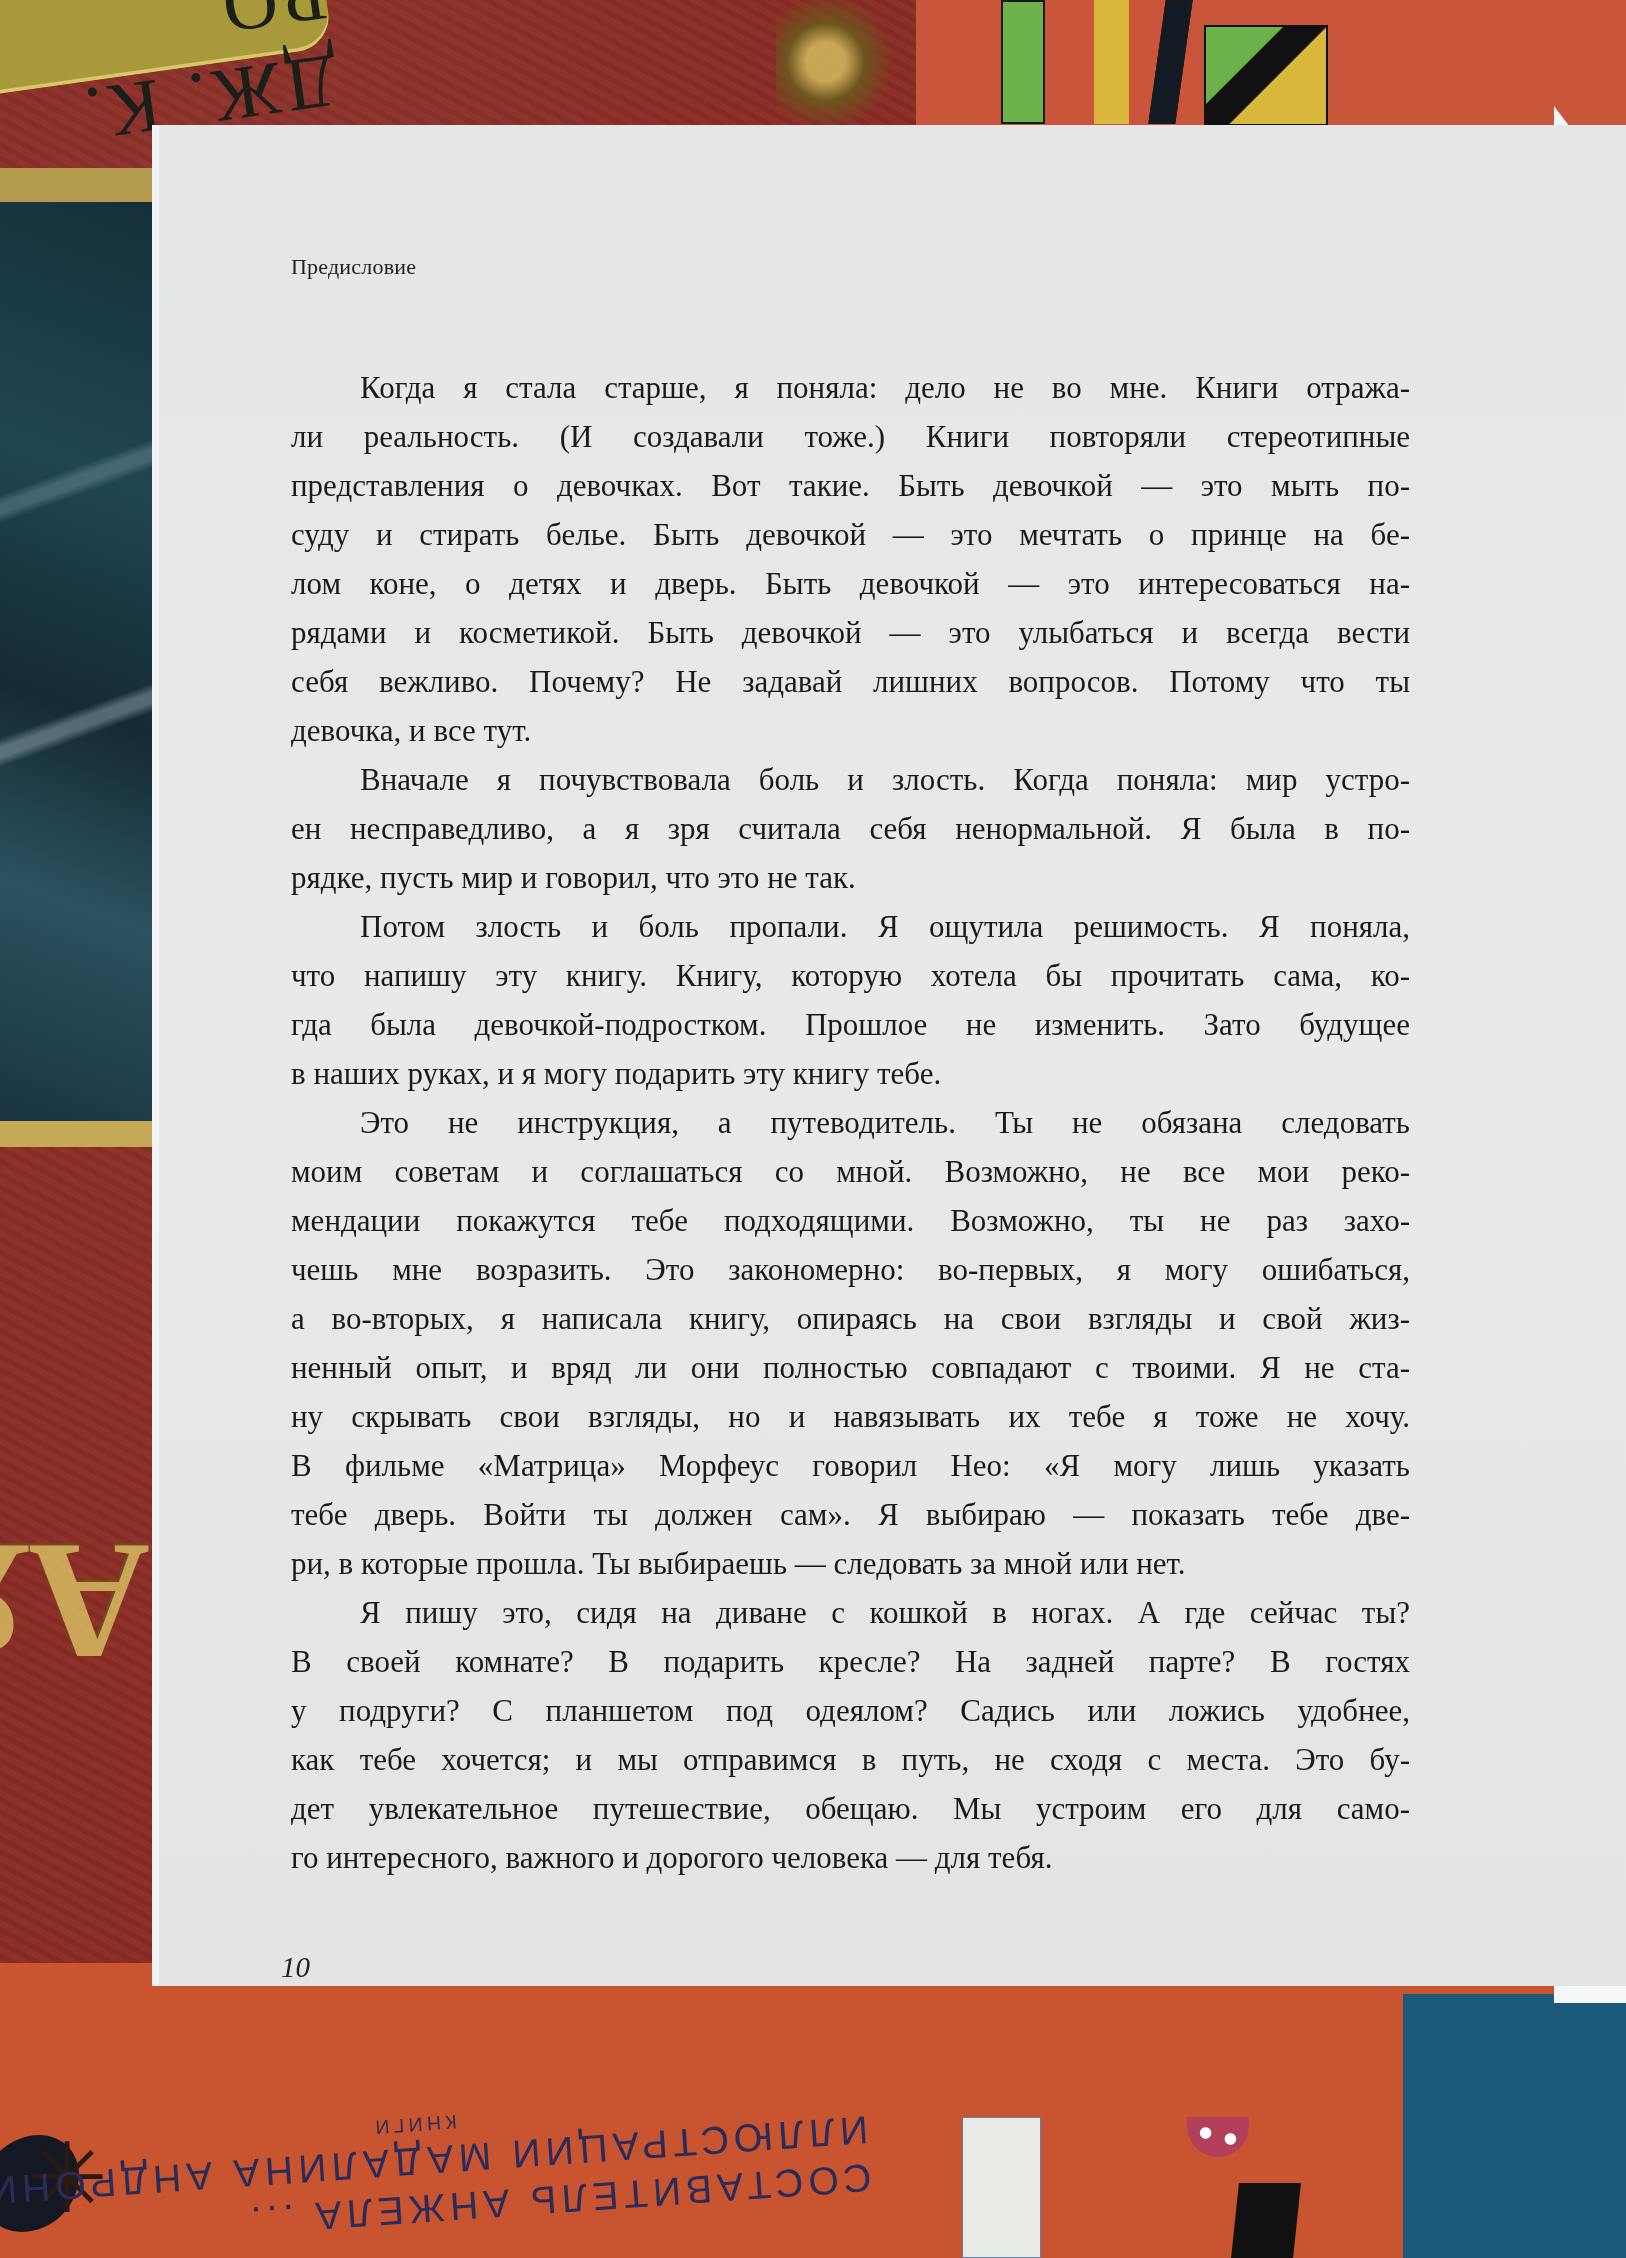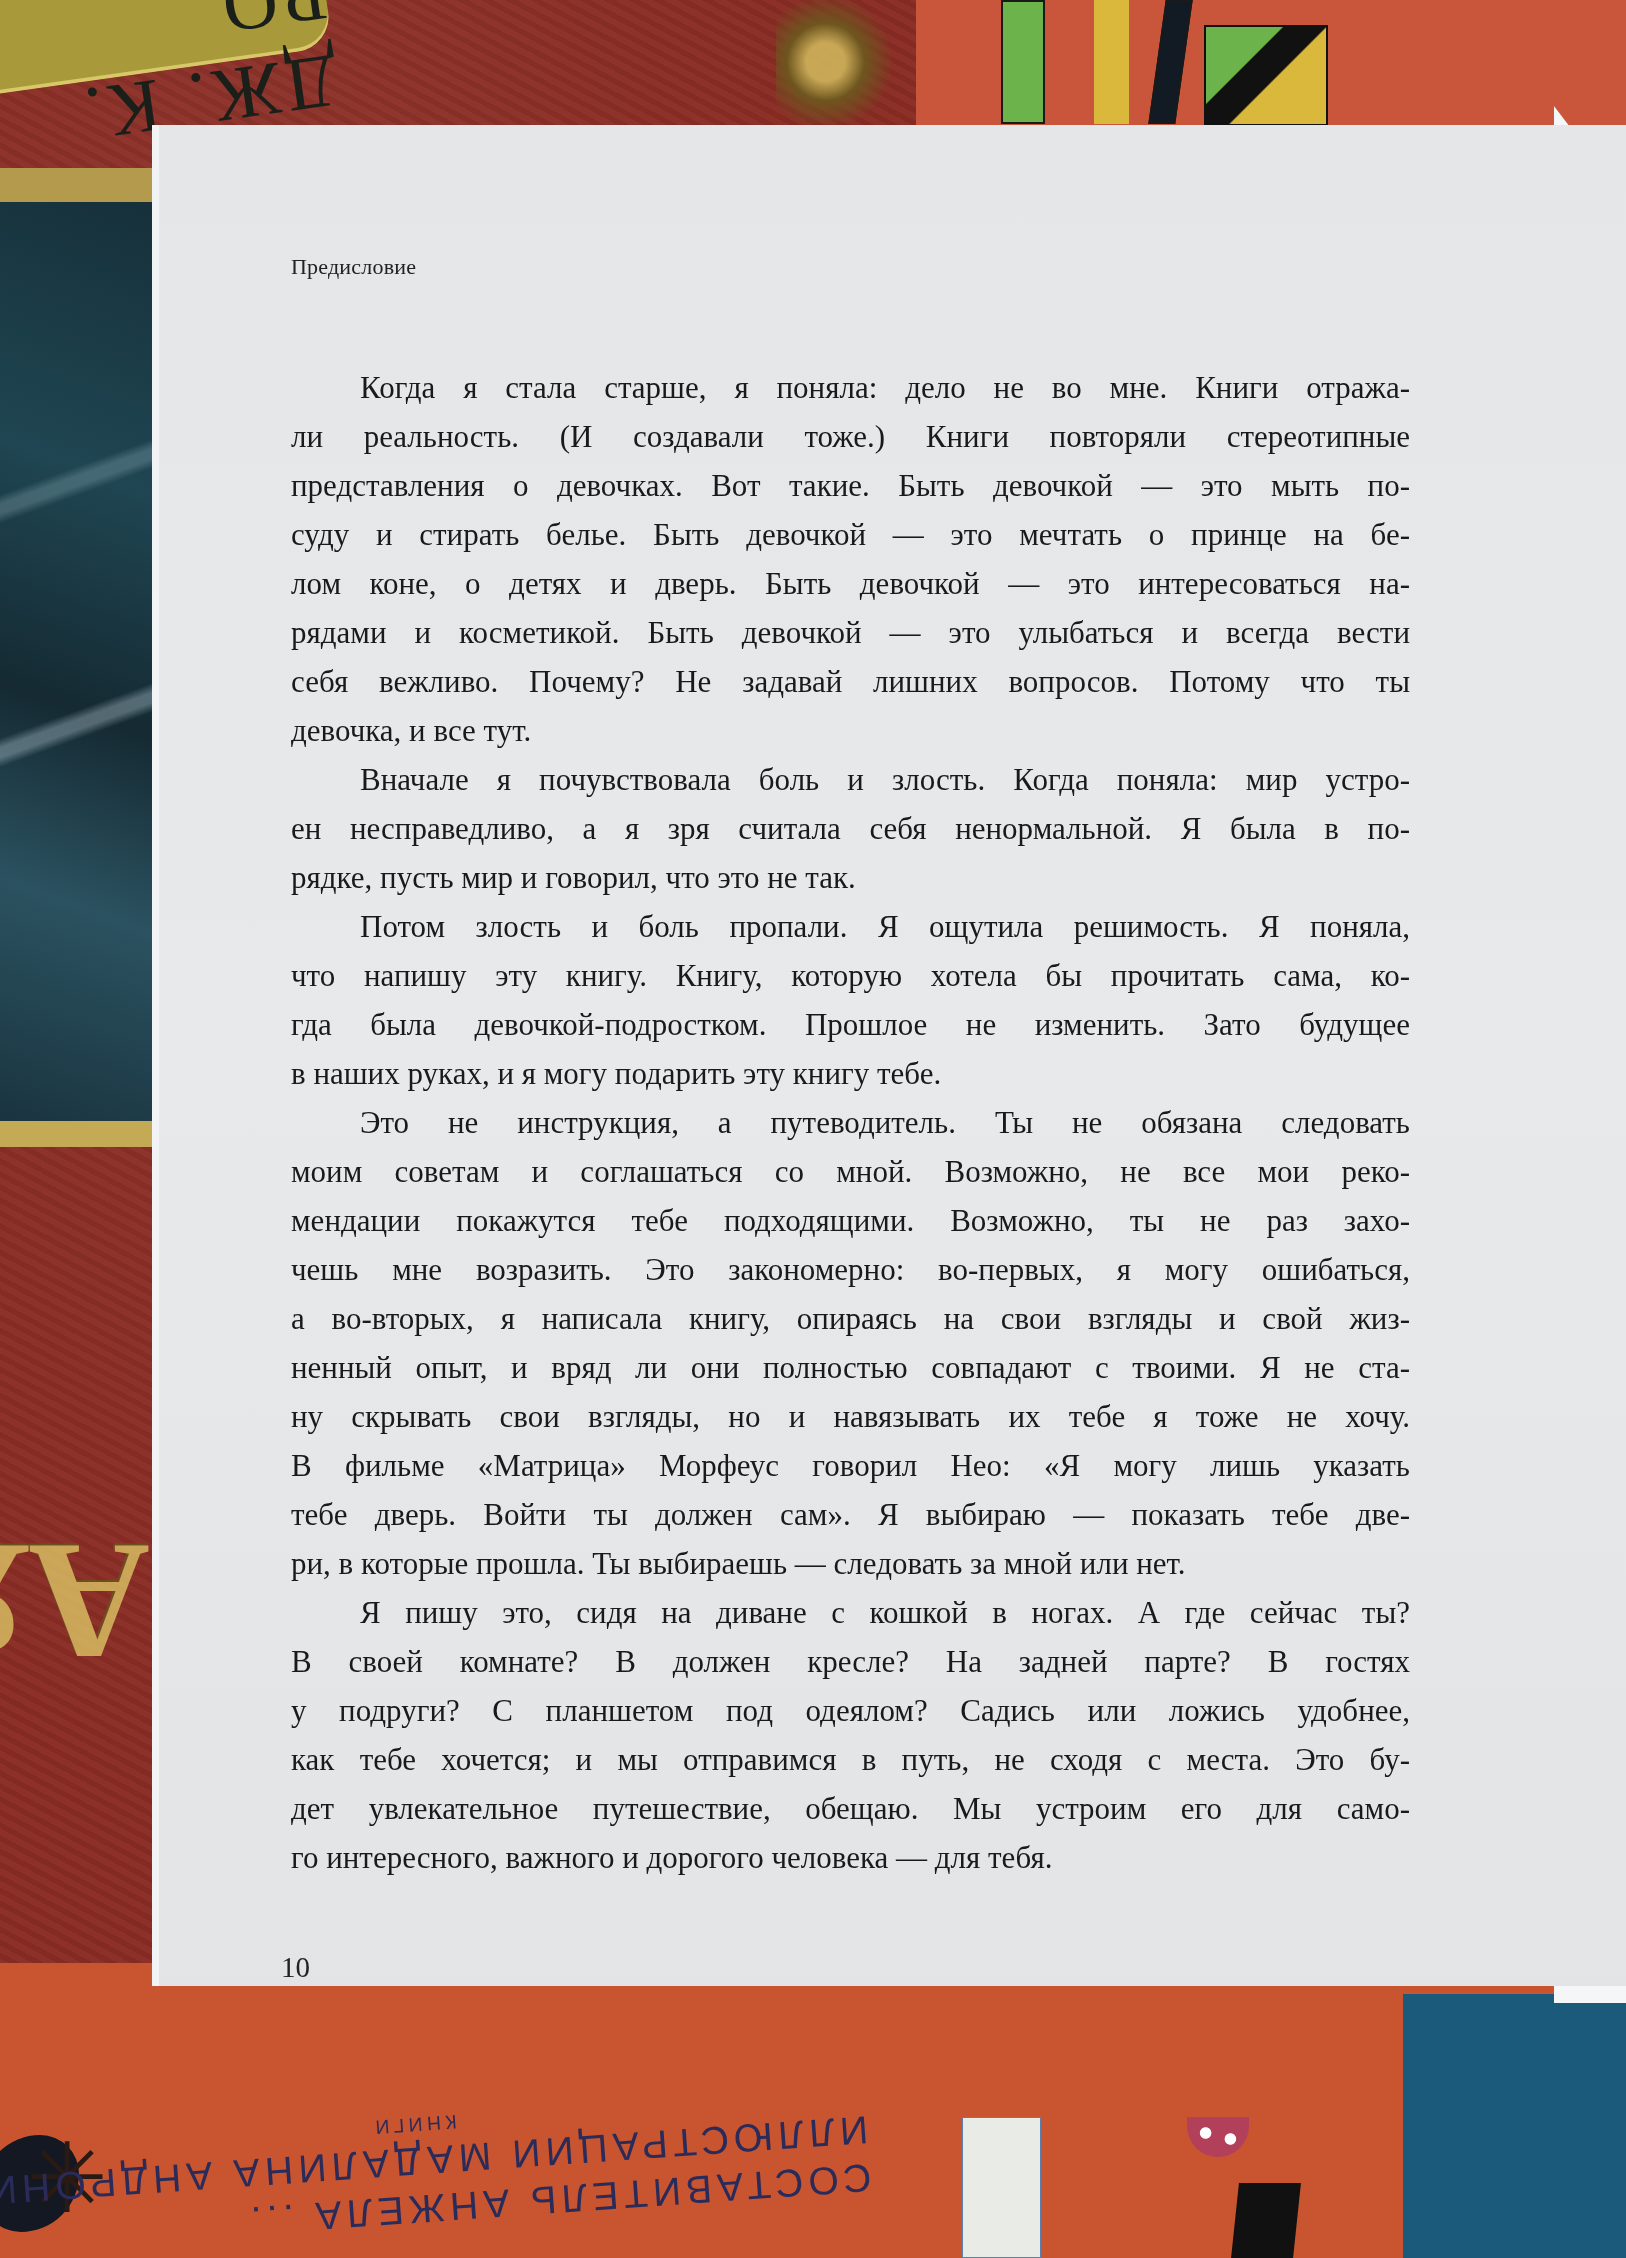--- a/index.html
+++ b/index.html
@@ -139,21 +139,21 @@
       font-size: 31px; line-height: 49px;
       color: #1a1a1a;
       text-align: justify;
     }
     .body-text .line { display: block; white-space: nowrap; text-align-last: justify; }
     .body-text .line.last { text-align-last: left; }
     .body-text .line.indent { padding-left: 69px; }
     .folio {
       position: absolute; left: 122px; top: 1826px;
       font-family: "Liberation Serif", serif;
-      font-size: 29px; color: #222;
+      font-size: 29px; color: #222; font-style: italic;
     }
   </style>
 </head>
 <body>
 
 <div class="bg-leather"></div>
 <div class="gold-plate">
   <span class="gold-plate-text">ДЖ. К. РО</span>
 </div>
 <div class="gold-ornament"></div>
@@ -208,21 +208,21 @@
     <span class="line">мендации покажутся тебе подходящими. Возможно, ты не раз захо-</span>
     <span class="line">чешь мне возразить. Это закономерно: во-первых, я могу ошибаться,</span>
     <span class="line">а во-вторых, я написала книгу, опираясь на свои взгляды и свой жиз-</span>
     <span class="line">ненный опыт, и вряд ли они полностью совпадают с твоими. Я не ста-</span>
     <span class="line">ну скрывать свои взгляды, но и навязывать их тебе я тоже не хочу.</span>
     <span class="line">В фильме «Матрица» Морфеус говорил Нео: «Я могу лишь указать</span>
     <span class="line">тебе дверь. Войти ты должен сам». Я выбираю — показать тебе две-</span>
     <span class="line last">ри, в которые прошла. Ты выбираешь — следовать за мной или нет.</span>
 
     <span class="line indent">Я пишу это, сидя на диване с кошкой в ногах. А где сейчас ты?</span>
-    <span class="line">В своей комнате? В должен кресле? На задней парте? В гостях</span>
+    <span class="line">В своей комнате? В подарить кресле? На задней парте? В гостях</span>
     <span class="line">у подруги? С планшетом под одеялом? Садись или ложись удобнее,</span>
     <span class="line">как тебе хочется; и мы отправимся в путь, не сходя с места. Это бу-</span>
     <span class="line">дет увлекательное путешествие, обещаю. Мы устроим его для само-</span>
     <span class="line last">го интересного, важного и дорогого человека — для тебя.</span>
   </div>
 
   <div class="folio">10</div>
 </div>
 
 

